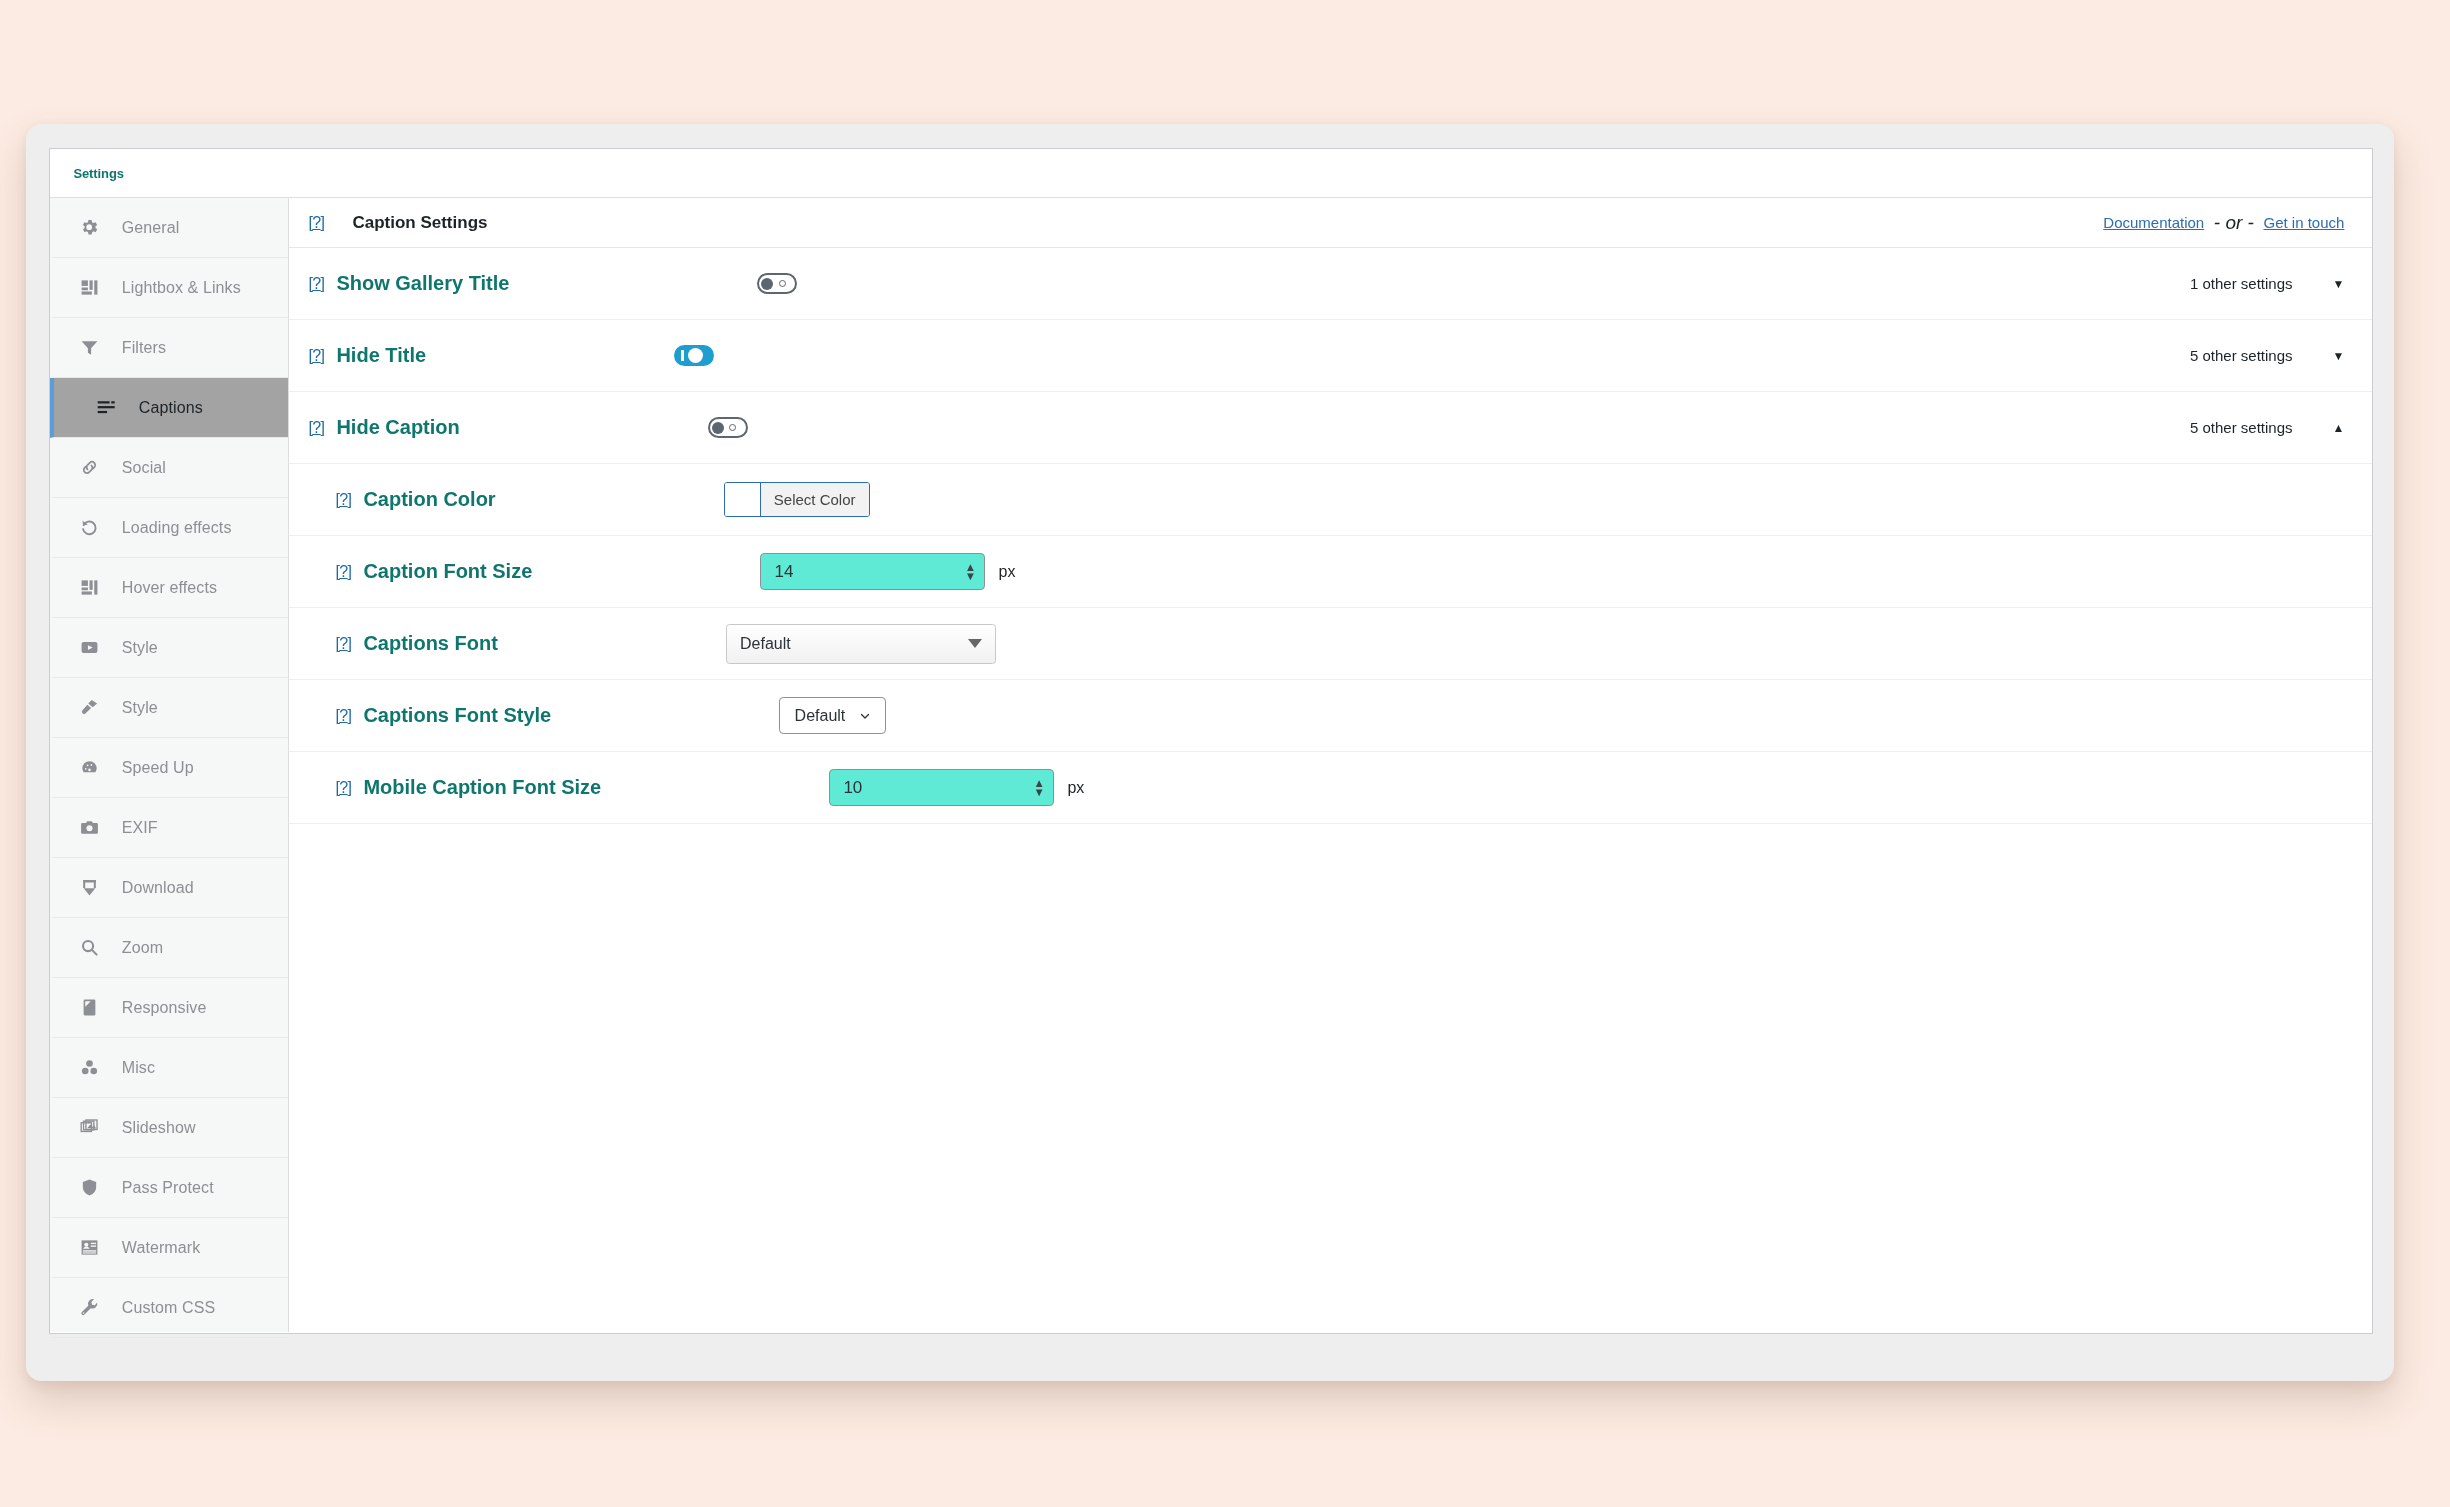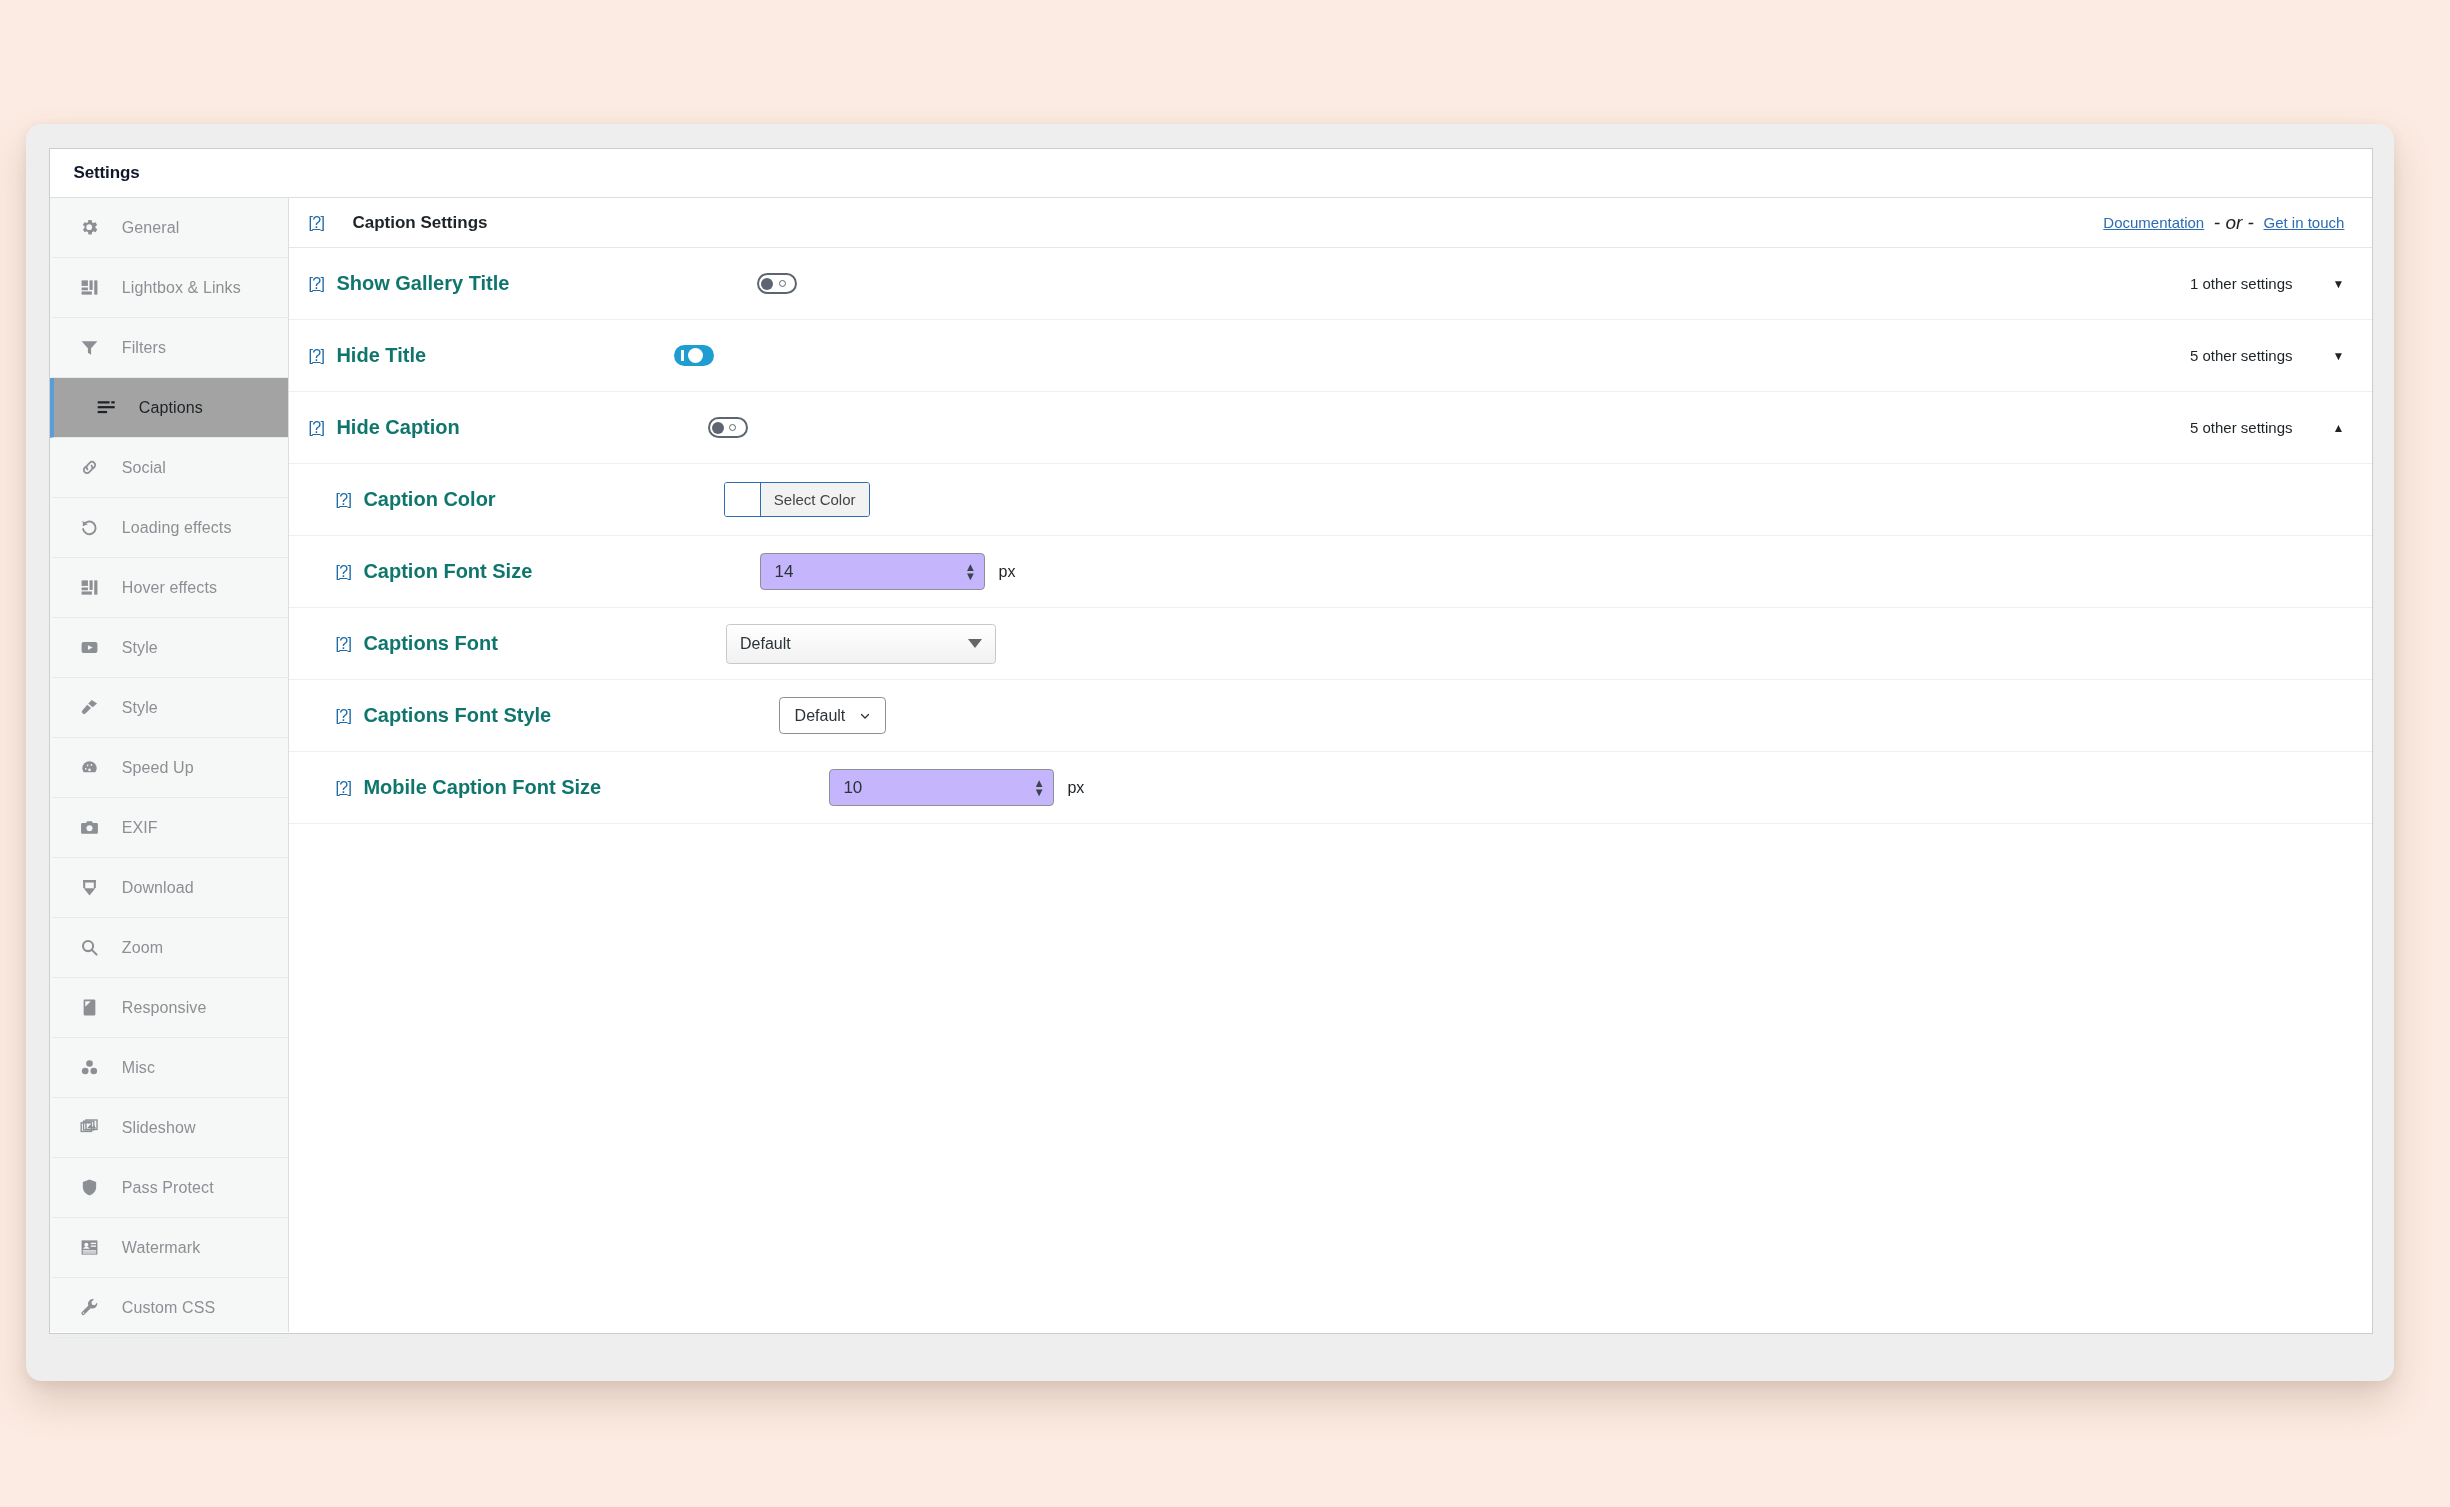--- a/index.html
+++ b/index.html
@@ -42,23 +42,23 @@
   
   .titlebar {
     height: 49px;
     background: #ffffff;
     border-bottom: 1.2px solid #dcdedf;
     display: flex;
     align-items: center;
     padding-left: 23px;
   }
   .titlebar-text {
-    font-size: 17px;
+    font-size: 13px;
     font-weight: bold;
-    color: #0f172a;
+    color: #0f766e;
     letter-spacing: -0.1px;
   }
 
   
   .body-wrap {
     display: flex;
     height: 1134px;
   }
 
   
@@ -269,21 +269,21 @@
     color: #444;
   }
 
   
   .numwrap { display: flex; align-items: center; }
   .numbox {
     width: 225px;
     height: 37px;
     border: 1.2px solid #8c8f94;
     border-radius: 4.2px;
-    background: #c4b5fd;
+    background: #5eead4;
     display: flex;
     align-items: center;
     padding: 0 8.4px 0 13.2px;
     cursor: text;
     justify-content: space-between;
   }
   .numbox .val {
     font-size: 17px;
     color: #2c3338;
     flex: 1;

